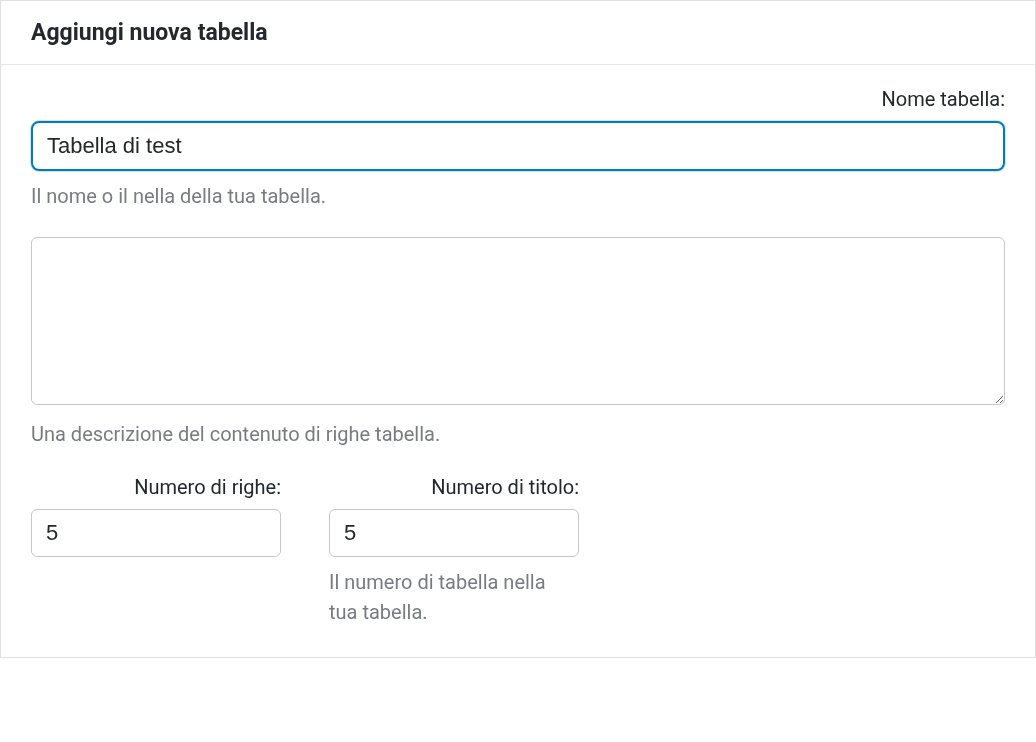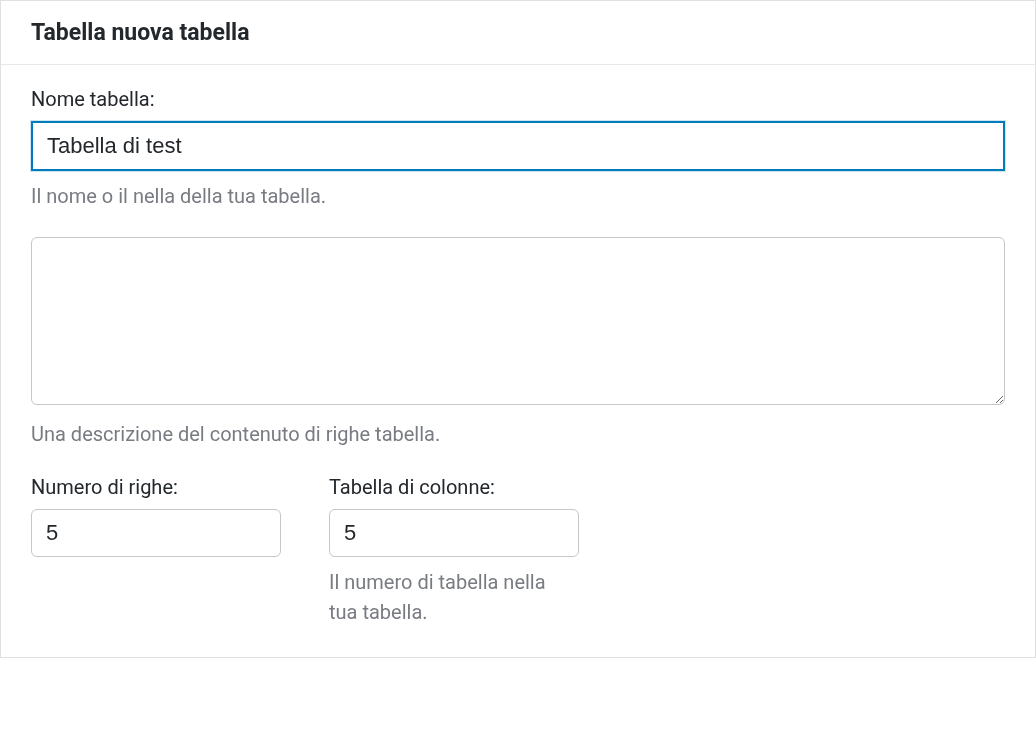--- a/index.html
+++ b/index.html
@@ -35,27 +35,28 @@
     }
     .field-group:last-child {
       margin-bottom: 0;
     }
     .field-label {
       display: block;
       font-size: 20px;
       color: #23282d;
       margin-bottom: 10px;
       font-weight: 400;
+      text-align: right;
     }
     .text-input {
       width: 100%;
       font-size: 22px;
       padding: 10px 14px;
       border: 2px solid #007cba;
-      border-radius: 0;
+      border-radius: 8px;
       outline: none;
       color: #23282d;
       box-shadow: 0 0 0 1px rgba(0, 118, 186, 0.2);
     }
     .textarea-input {
       width: 100%;
       font-size: 18px;
       padding: 10px 14px;
       border: 1px solid #c7c7c7;
       border-radius: 6px;
@@ -86,41 +87,41 @@
       border-radius: 6px;
       background: #ffffff;
       color: #23282d;
     }
   </style>
 </head>
 <body>
 
 <div class="panel">
   <div class="panel-header">
-    <h2>Tabella nuova tabella</h2>
+    <h2>Aggiungi nuova tabella</h2>
   </div>
   <div class="panel-body">
 
     <div class="field-group">
       <label class="field-label">Nome tabella:</label>
       <input type="text" class="text-input" value="Tabella di test" style="">
       <div class="help-text">Il nome o il nella della tua tabella.</div>
     </div>
 
     <div class="field-group">
       <textarea class="textarea-input" style=""></textarea>
       <div class="help-text">Una descrizione del contenuto di righe tabella.</div>
     </div>
 
     <div class="row">
       <div class="col">
         <label class="field-label">Numero di righe:</label>
         <input type="text" class="number-input" value="5" style="">
       </div>
       <div class="col">
-        <label class="field-label">Tabella di colonne:</label>
+        <label class="field-label">Numero di titolo:</label>
         <input type="text" class="number-input" value="5" style="">
         <div class="help-text">Il numero di tabella nella tua tabella.</div>
       </div>
     </div>
 
   </div>
 </div>
 
 </body></html>

